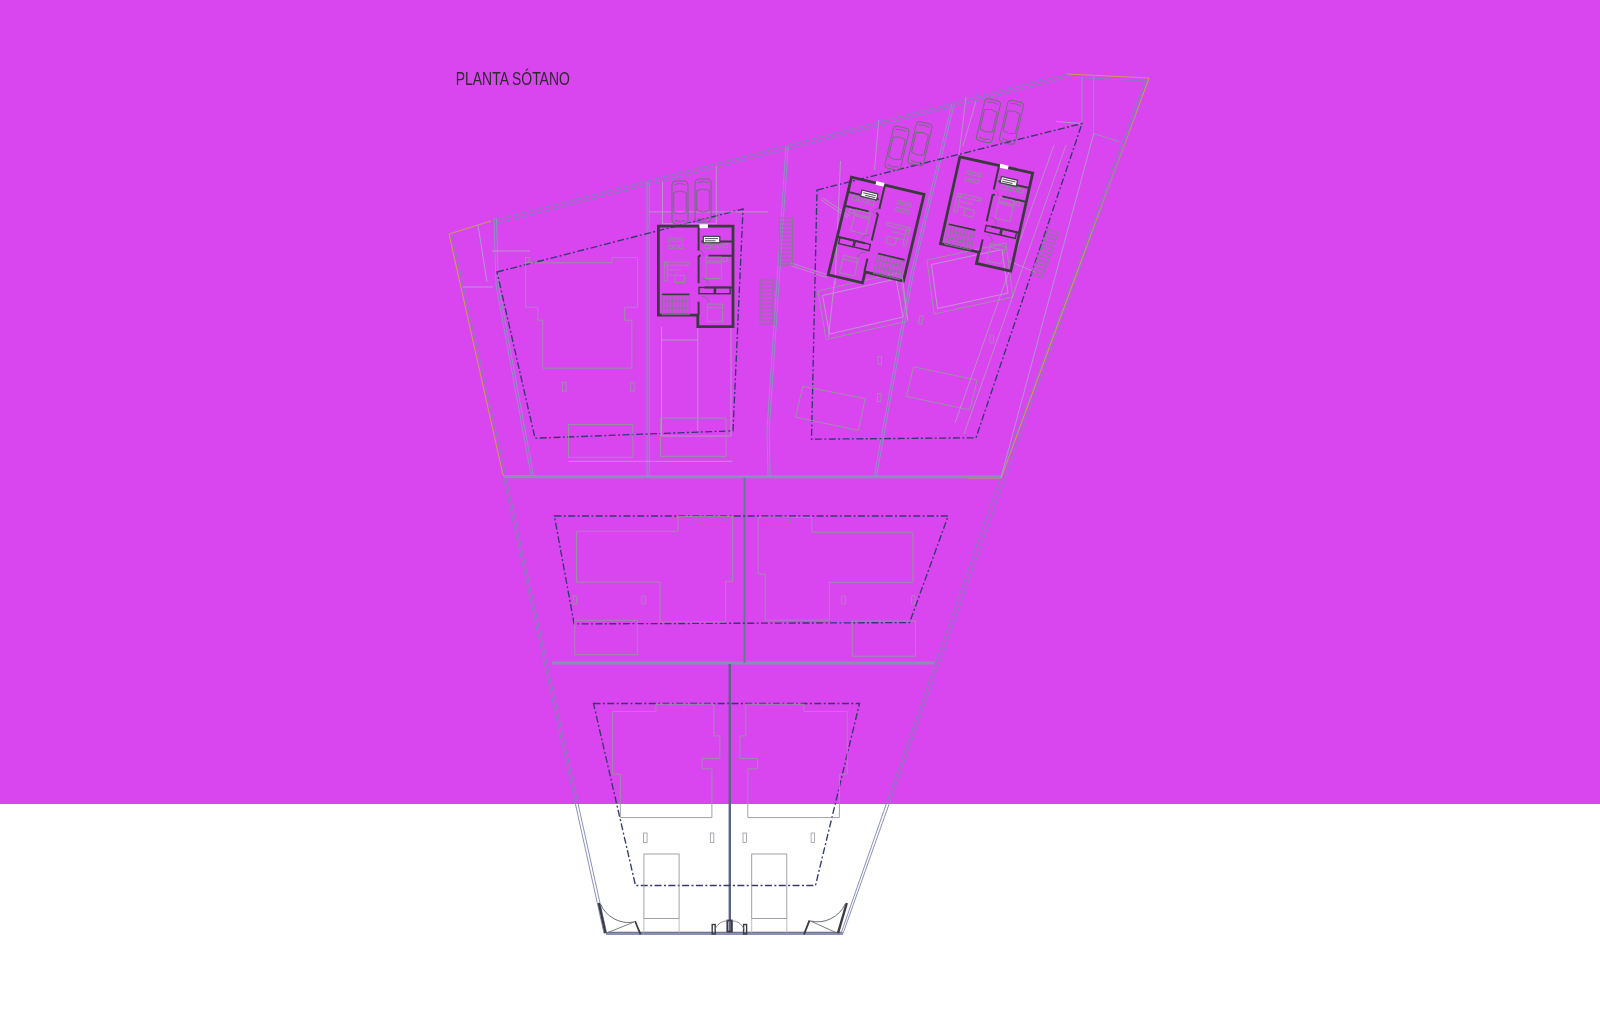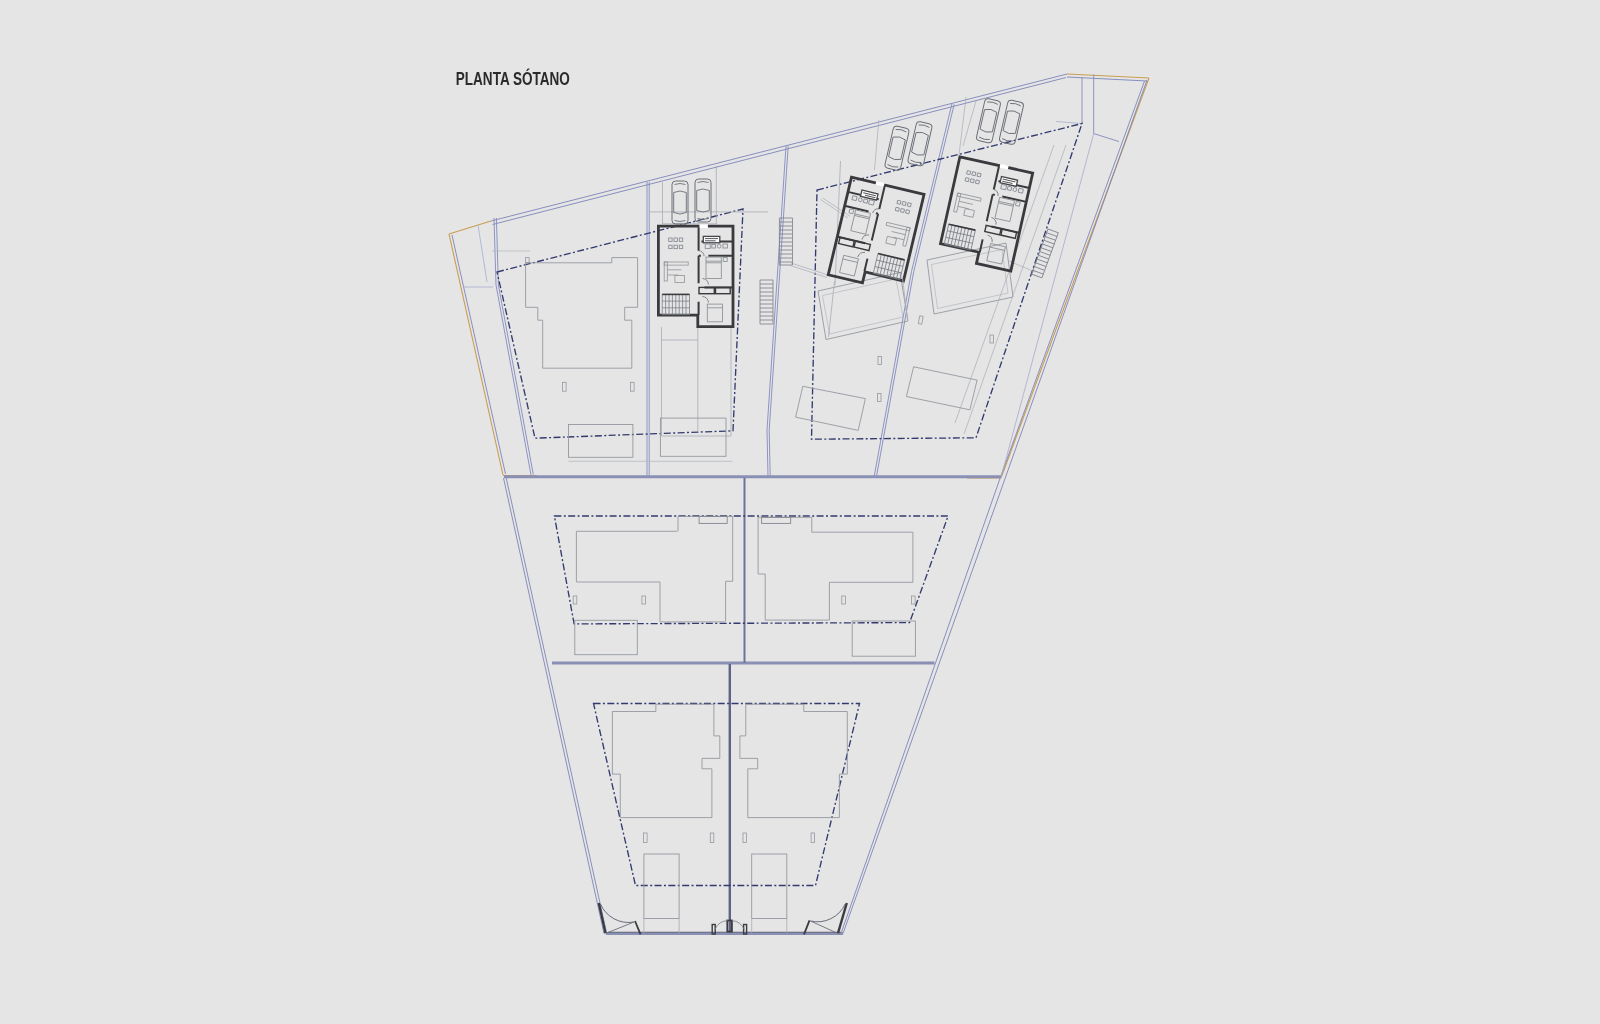--- a/index.html
+++ b/index.html
@@ -1,16 +1,16 @@
 <!DOCTYPE html>
 <html><head>
 <meta charset="utf-8">
 <style>
   html,body{margin:0;padding:0;background:#ffffff;width:1600px;height:1024px;overflow:hidden;}
-  .wrap{position:relative;width:1600px;height:1024px;background:#e5e5e5;font-family:"Liberation Sans", sans-serif;font-weight:bold;}
+  .wrap{position:relative;width:1600px;height:804px;background:#d946ef;font-family:"Liberation Sans", sans-serif;}
   svg{position:absolute;left:0;top:0;}
 </style>
 </head>
 <body>
 <div class="wrap">
 <svg width="1600" height="1024" viewBox="0 0 1600 1024" fill="none">
 <defs>
 
 <g id="houseplan">
 

